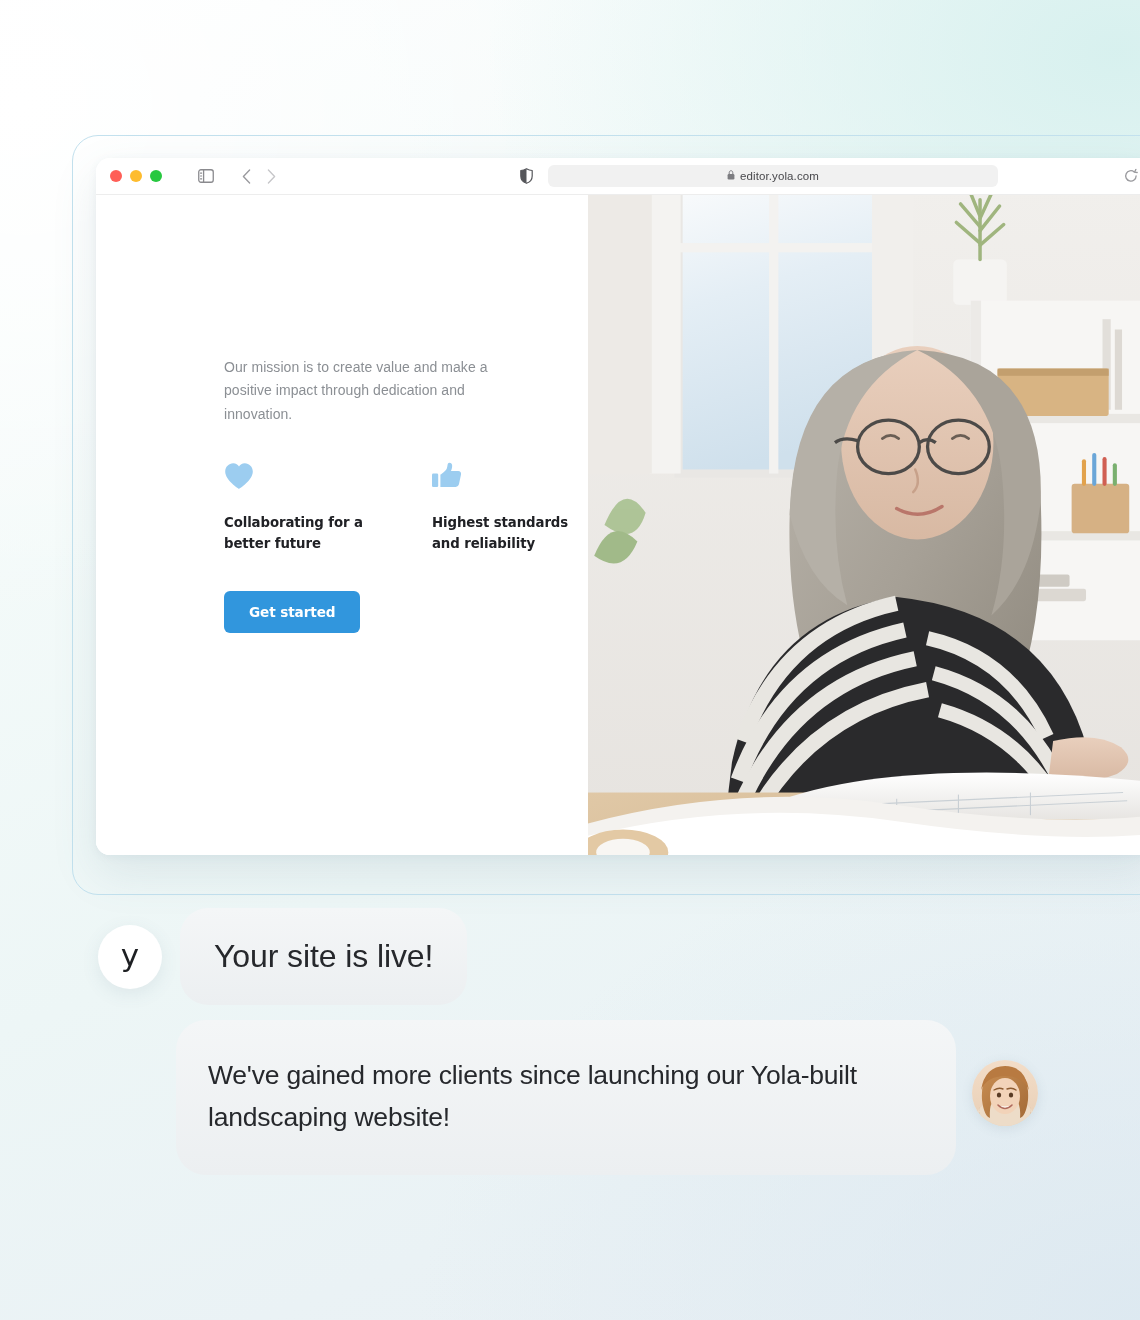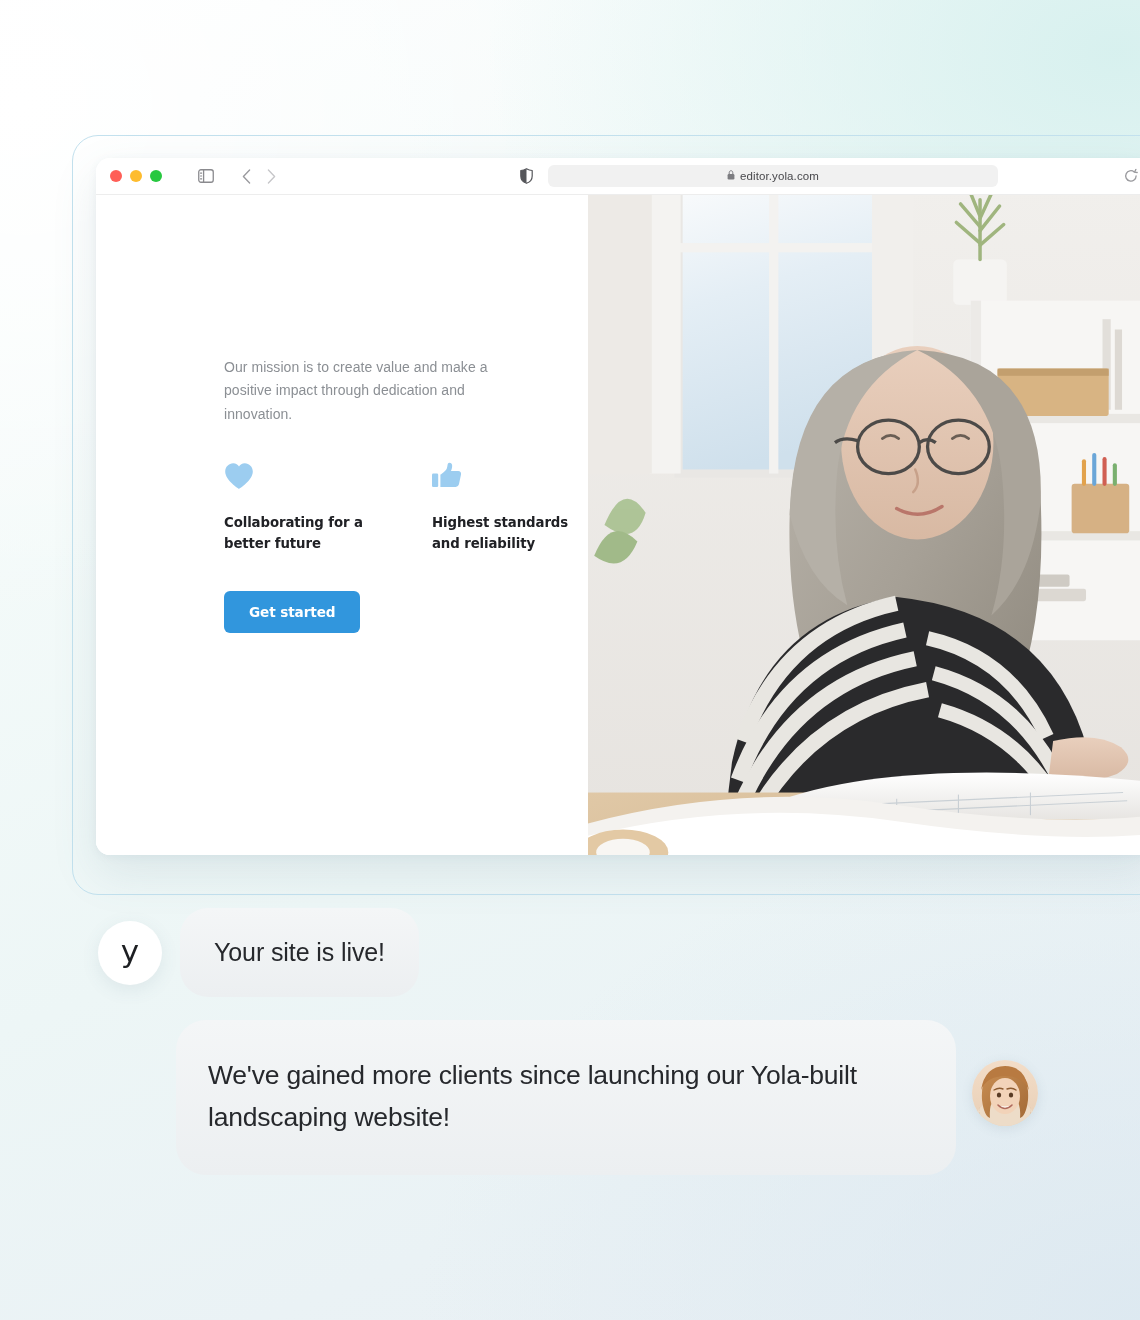--- a/index.html
+++ b/index.html
@@ -194,21 +194,21 @@
   .bubble {
     background: linear-gradient(180deg, #f4f6f7 0%, #eceff1 100%);
     border-radius: 26px;
     color: #26282c;
   }
 
   .bubble-1 {
     margin-left: 18px;
     padding: 29px 34px 30px 34px;
     border-radius: 28px;
-    font-size: 25px;
+    font-size: 32px;
     line-height: 1.2;
     letter-spacing: -0.1px;
     white-space: nowrap;
   }
 
   .chat-row-2 { position: absolute; left: 176px; top: 120px; display: flex; align-items: center; }
 
   .bubble-2 {
     width: 780px;
     padding: 34px 36px 36px 32px;

